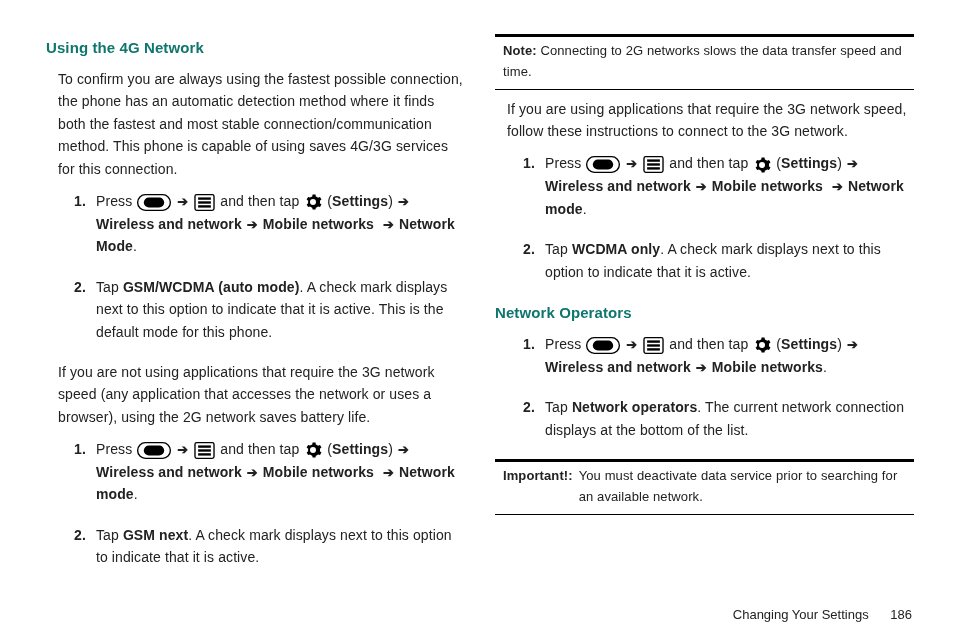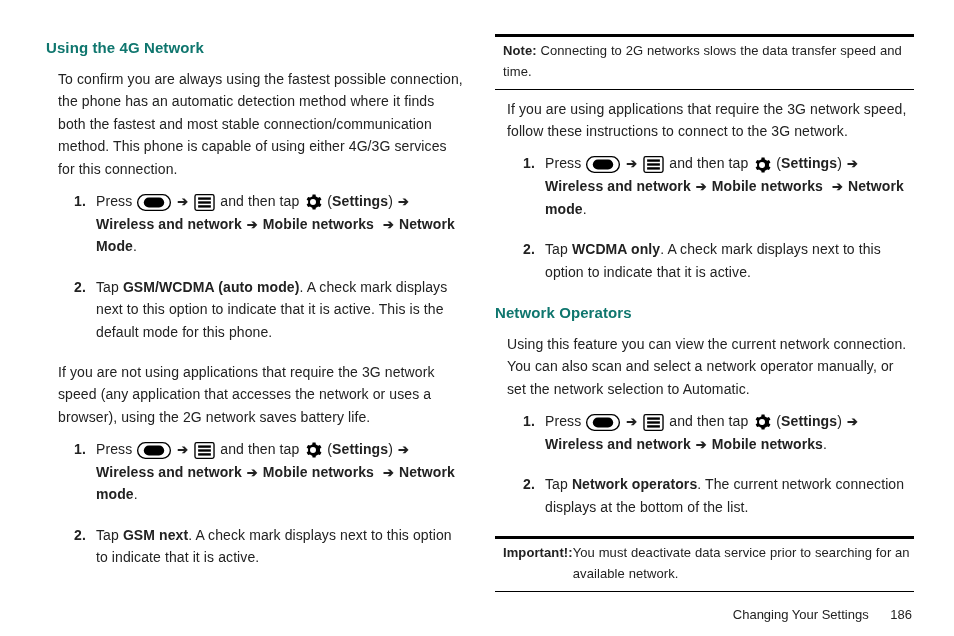--- a/index.html
+++ b/index.html
@@ -76,20 +76,21 @@
     border-top: 1px solid #000;
     margin: 2px 0 8px 0;
   }
   .notebox {
     font-size: 13px;
     padding: 2px 0 4px 8px;
   }
   .notelabel { font-weight: bold; }
   .important-wrap .notebox {
     display: flex;
+    gap: 6px;
   }
   .important-wrap .notebox .msg {
     flex: 1;
   }
   .footer {
     position: absolute;
     bottom: 14px;
     right: 42px;
     font-size: 13px;
     color: #222;
@@ -115,21 +116,21 @@
       <path fill="#000" d="M12 8a4 4 0 1 0 0 8 4 4 0 0 0 0-8zm9.4 4c0 .6-.1 1.1-.2 1.7l2.1 1.6-2 3.4-2.5-.8c-.9.7-1.9 1.3-3 1.6l-.4 2.6h-4l-.4-2.6c-1.1-.3-2.1-.9-3-1.6l-2.5.8-2-3.4 2.1-1.6c-.1-.6-.2-1.1-.2-1.7s.1-1.1.2-1.7L3.5 8.7l2-3.4 2.5.8c.9-.7 1.9-1.3 3-1.6L11.4 2h4l.4 2.6c1.1.3 2.1.9 3 1.6l2.5-.8 2 3.4-2.1 1.6c.1.5.2 1 .2 1.6z"></path>
       <circle cx="12" cy="12" r="2.3" fill="#fff"></circle>
     </symbol>
   </defs>
 </svg>
 
 <div class="page">
 
   <div class="col">
     <div class="heading">Using the 4G Network</div>
-    <div class="para">To confirm you are always using the fastest possible connection, the phone has an automatic detection method where it finds both the fastest and most stable connection/communication method. This phone is capable of using either 4G/3G services for this connection.</div>
+    <div class="para">To confirm you are always using the fastest possible connection, the phone has an automatic detection method where it finds both the fastest and most stable connection/communication method. This phone is capable of using saves 4G/3G services for this connection.</div>
     <ol class="steps">
       <li>
         <span>Press </span>
         <span class="icon"><svg width="34" height="17">
               <use href="#home-key"></use>
             </svg></span>
         <span class="arrow">➔</span>
         <span class="icon"><svg width="21" height="17">
               <use href="#menu-key"></use>
             </svg></span>
@@ -210,21 +211,20 @@
         <span class="b">Mobile networks</span>
         &nbsp;<span class="arrow">➔</span>
         <span class="b">Network mode</span><span>.</span>
       </li>
       <li>
         <span>Tap </span><span class="b">WCDMA only</span><span>. A check mark displays next to this option to indicate that it is active.</span>
       </li>
     </ol>
 
     <div class="heading">Network Operators</div>
-    <div class="para">Using this feature you can view the current network connection. You can also scan and select a network operator manually, or set the network selection to Automatic.</div>
     <ol class="steps">
       <li>
         <span>Press </span>
         <span class="icon"><svg width="34" height="17">
               <use href="#home-key"></use>
             </svg></span>
         <span class="arrow">➔</span>
         <span class="icon"><svg width="21" height="17">
               <use href="#menu-key"></use>
             </svg></span>

